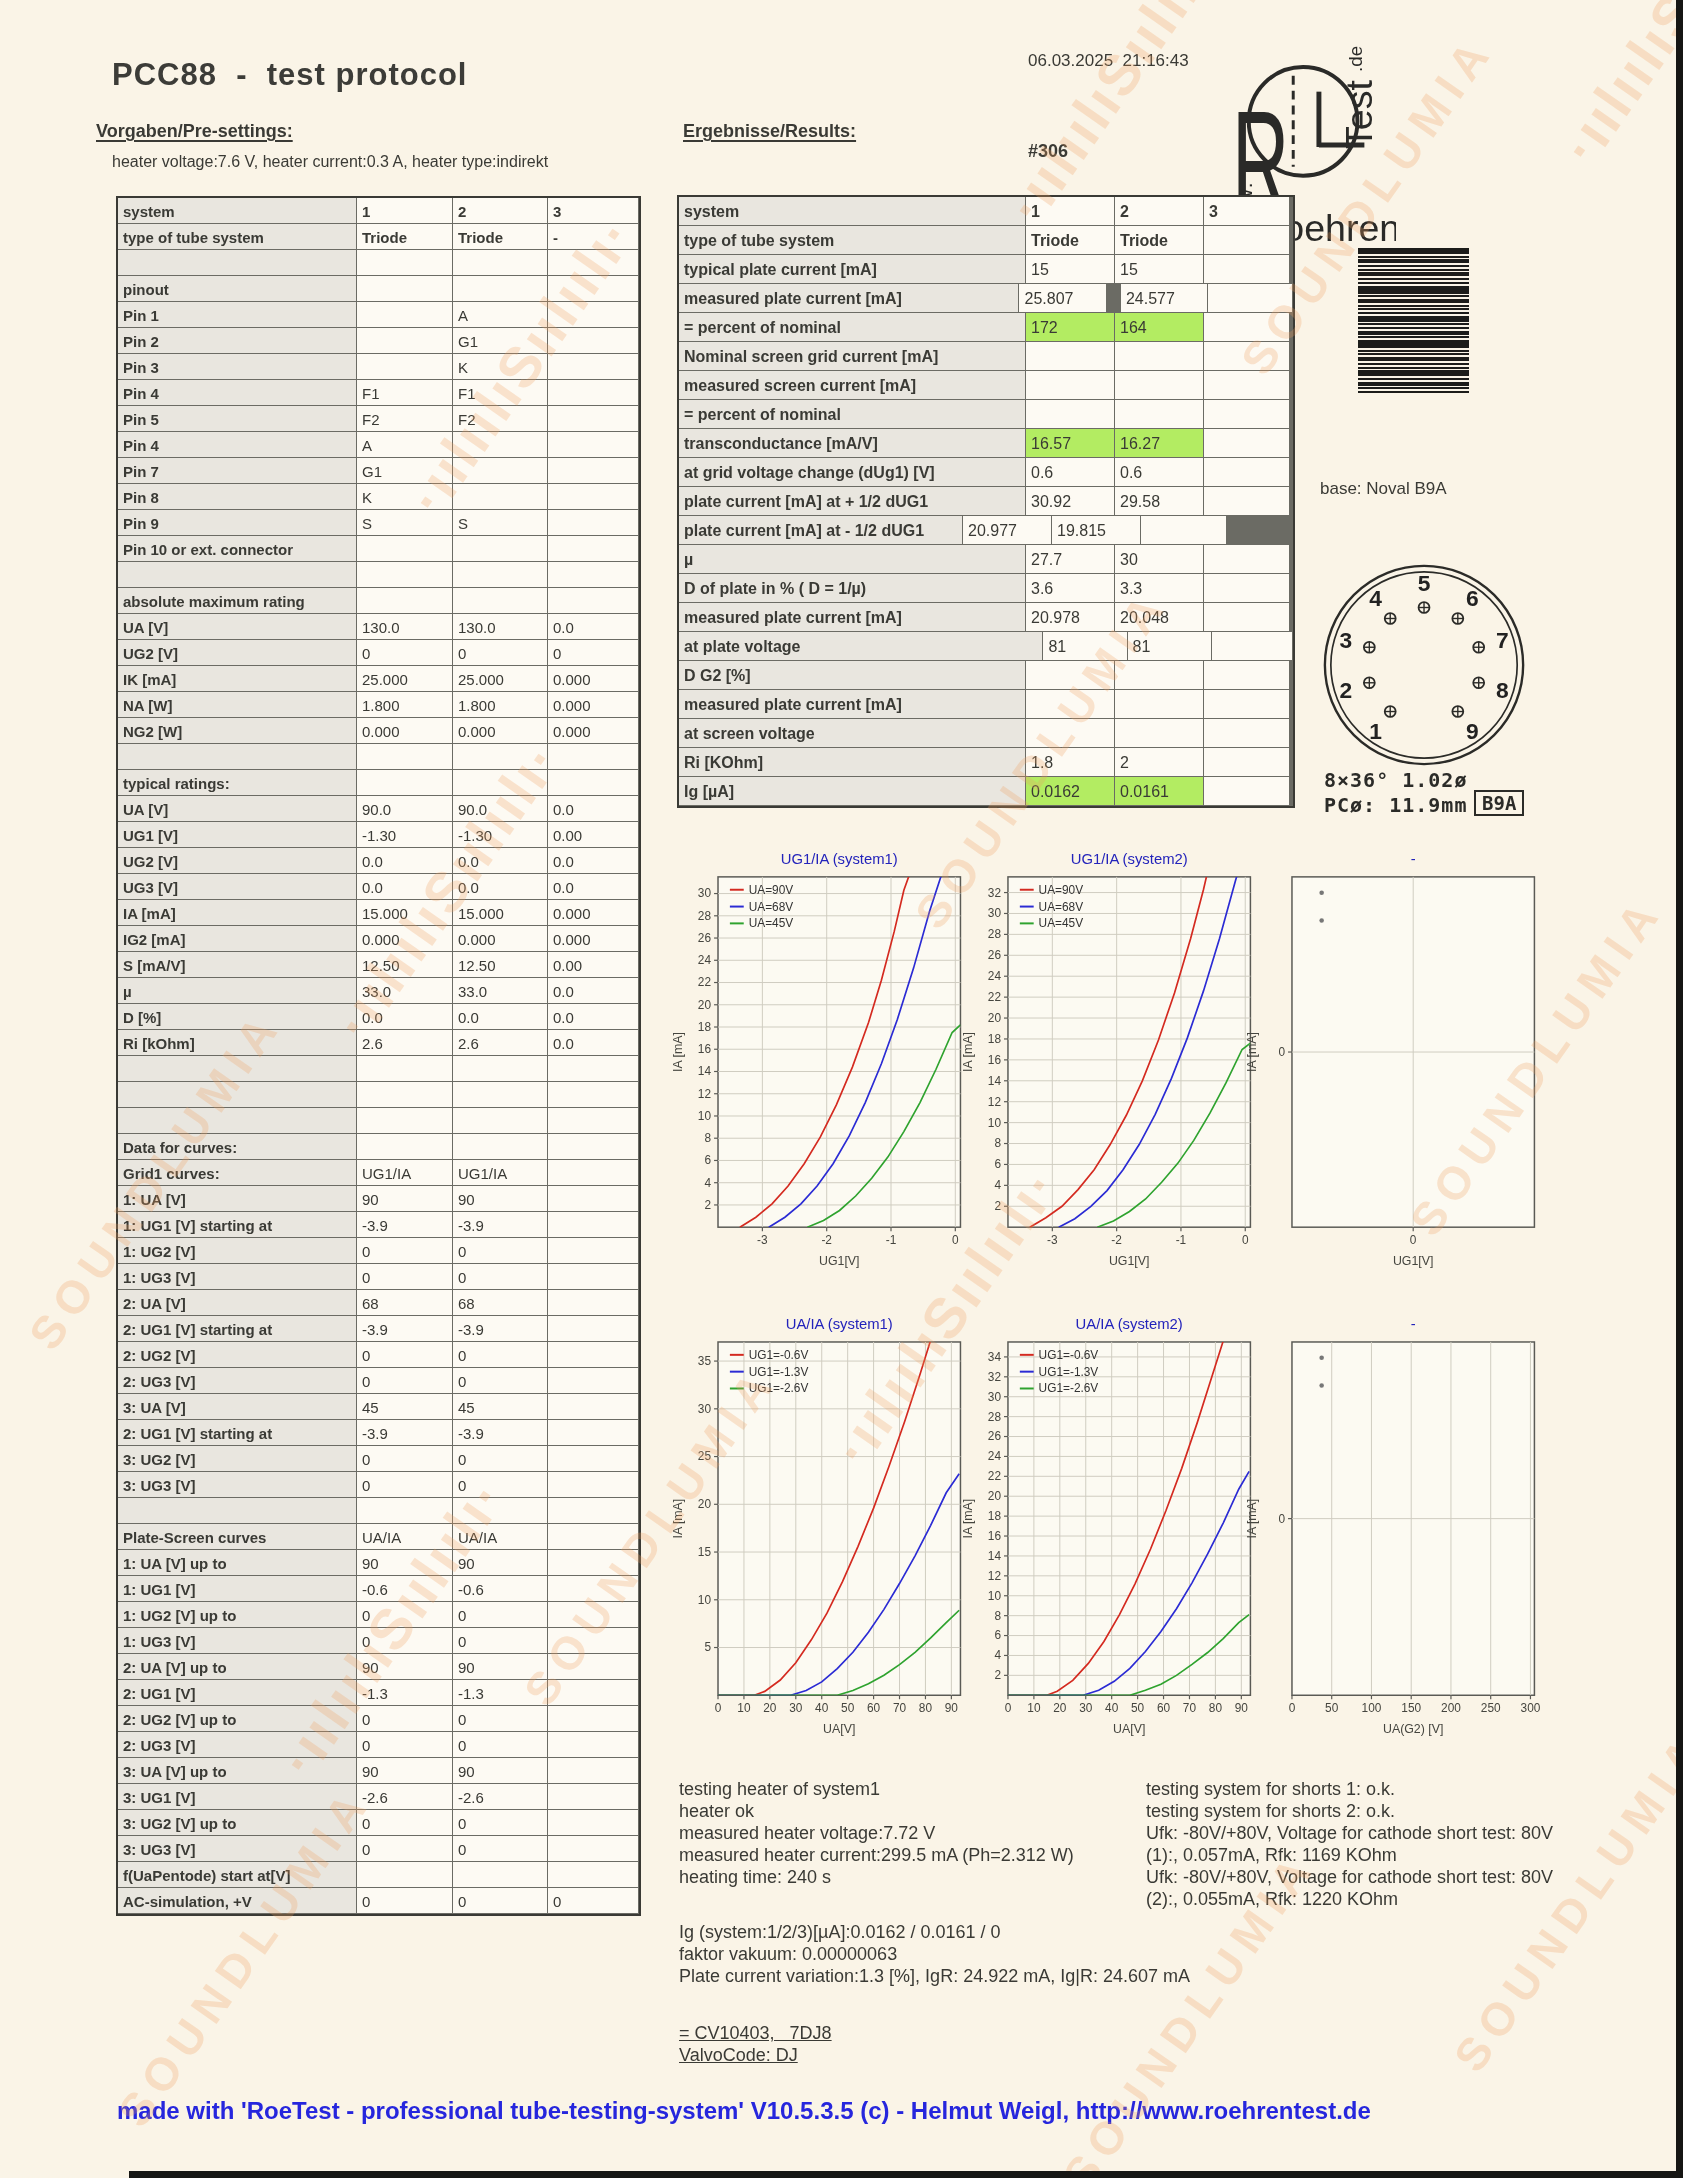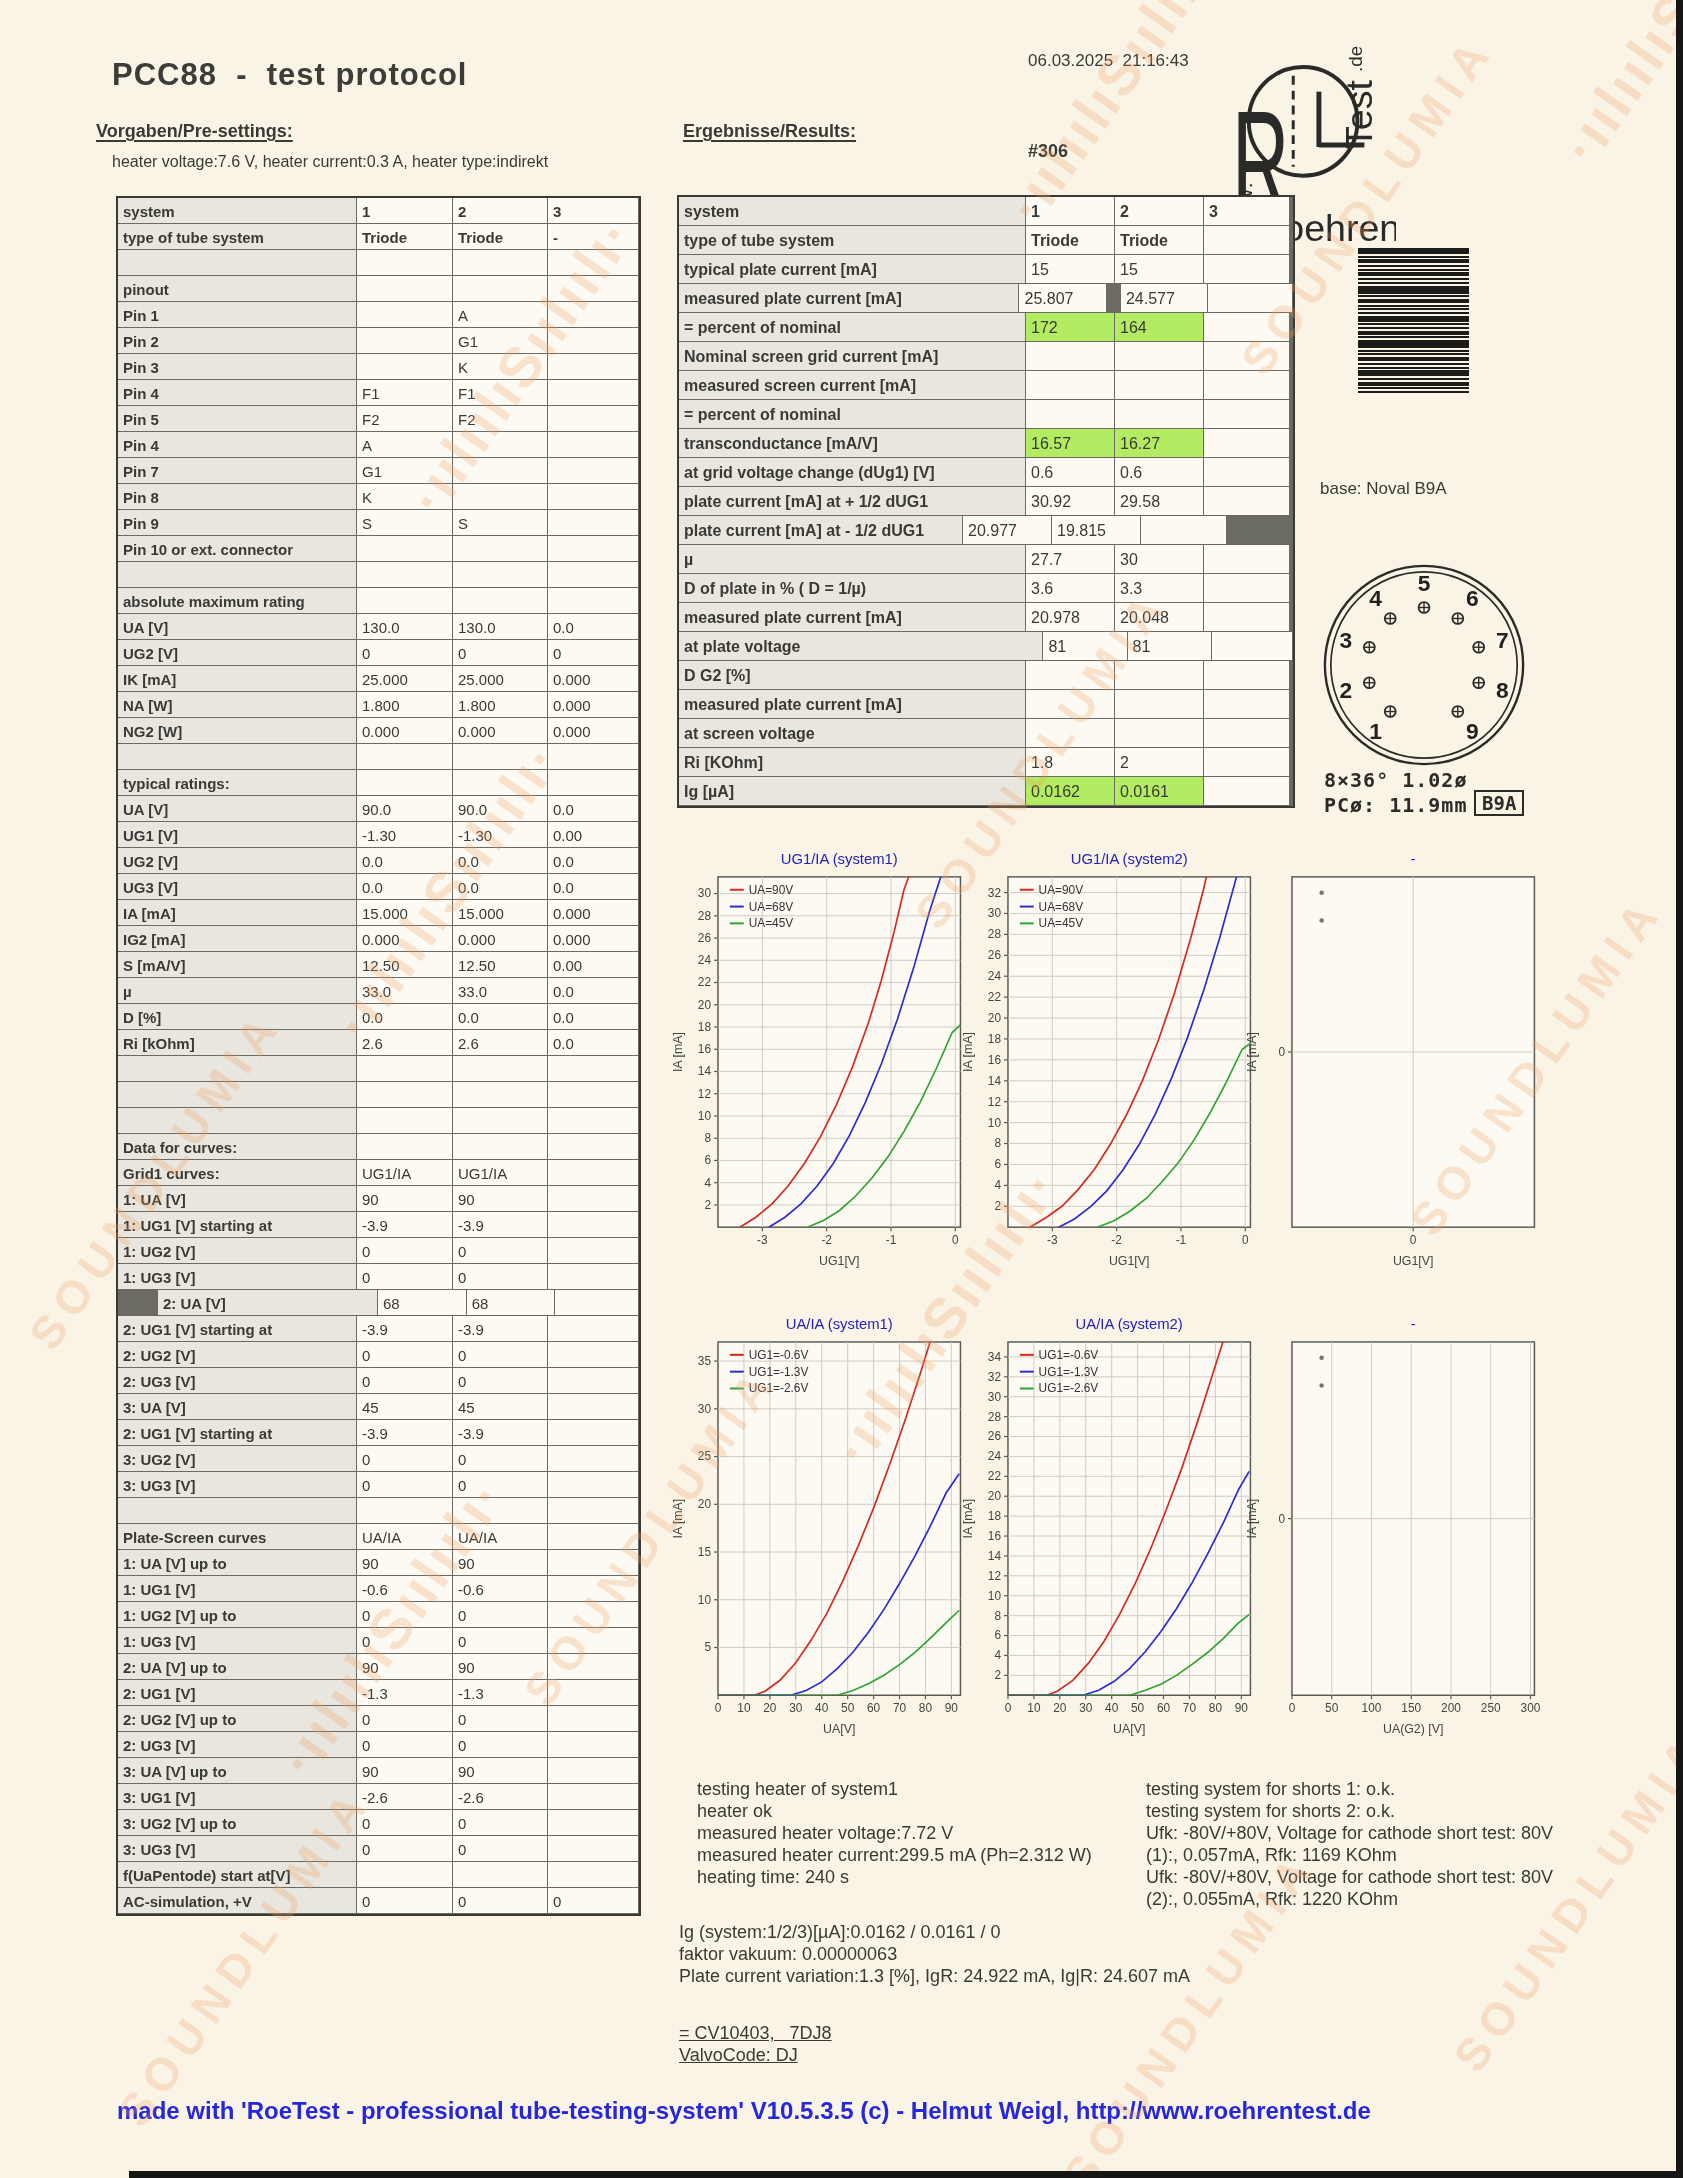--- a/index.html
+++ b/index.html
@@ -344,21 +344,21 @@
         <div class="tcell tvalue" style="width: 95px;">0</div>
         <div class="tcell tvalue" style="width: 91px;"></div>
       </div>
       <div class="trow" style="height: 25px;">
         <div class="tcell tlabel" style="width: 239px;">1: UG3 [V]</div>
         <div class="tcell tvalue" style="width: 96px;">0</div>
         <div class="tcell tvalue" style="width: 95px;">0</div>
         <div class="tcell tvalue" style="width: 91px;"></div>
       </div>
       <div class="trow" style="height: 25px;">
-        <div class="tcell tlabel" style="width: 239px; margin-left: 40px;">2: UA [V]</div>
+        <div class="tcell tlabel" style="width: 239px;">2: UA [V]</div>
         <div class="tcell tvalue" style="width: 96px;">68</div>
         <div class="tcell tvalue" style="width: 95px;">68</div>
         <div class="tcell tvalue" style="width: 91px;"></div>
       </div>
       <div class="trow" style="height: 25px;">
         <div class="tcell tlabel" style="width: 239px;">2: UG1 [V] starting at</div>
         <div class="tcell tvalue" style="width: 96px;">-3.9</div>
         <div class="tcell tvalue" style="width: 95px;">-3.9</div>
         <div class="tcell tvalue" style="width: 91px;"></div>
       </div>
@@ -1053,21 +1053,21 @@
         <text x="1427.5" y="1750" text-anchor="middle" class="axname">UA(G2) [V]</text>
         <text transform="translate(1269,1533.5) rotate(-90)" text-anchor="middle" class="axname">IA [mA]</text>
         <clipPath id="clip5">
           <rect x="1305" y="1355" width="245" height="357"></rect>
         </clipPath>
         <circle cx="1335" cy="1371" r="2.3" fill="#777"></circle>
         <circle cx="1335" cy="1399" r="2.3" fill="#777"></circle>
       </g>
     </svg>
 
-  <div id="notes-left" class="abs" style="left:697px;top:1778px;">
+  <div id="notes-left" class="abs" style="left:679px;top:1778px;">
       <div class="noteline">testing heater of system1</div>
       <div class="noteline">heater ok</div>
       <div class="noteline">measured heater voltage:7.72 V</div>
       <div class="noteline">measured heater current:299.5 mA (Ph=2.312 W)</div>
       <div class="noteline">heating time: 240 s</div>
     </div>
   <div id="notes-vacuum" class="abs" style="left:679px;top:1921px;">
       <div class="noteline">Ig (system:1/2/3)[µA]:0.0162 / 0.0161 / 0</div>
       <div class="noteline">faktor vakuum: 0.00000063</div>
       <div class="noteline">Plate current variation:1.3 [%], IgR: 24.922 mA, Ig|R: 24.607 mA</div>

